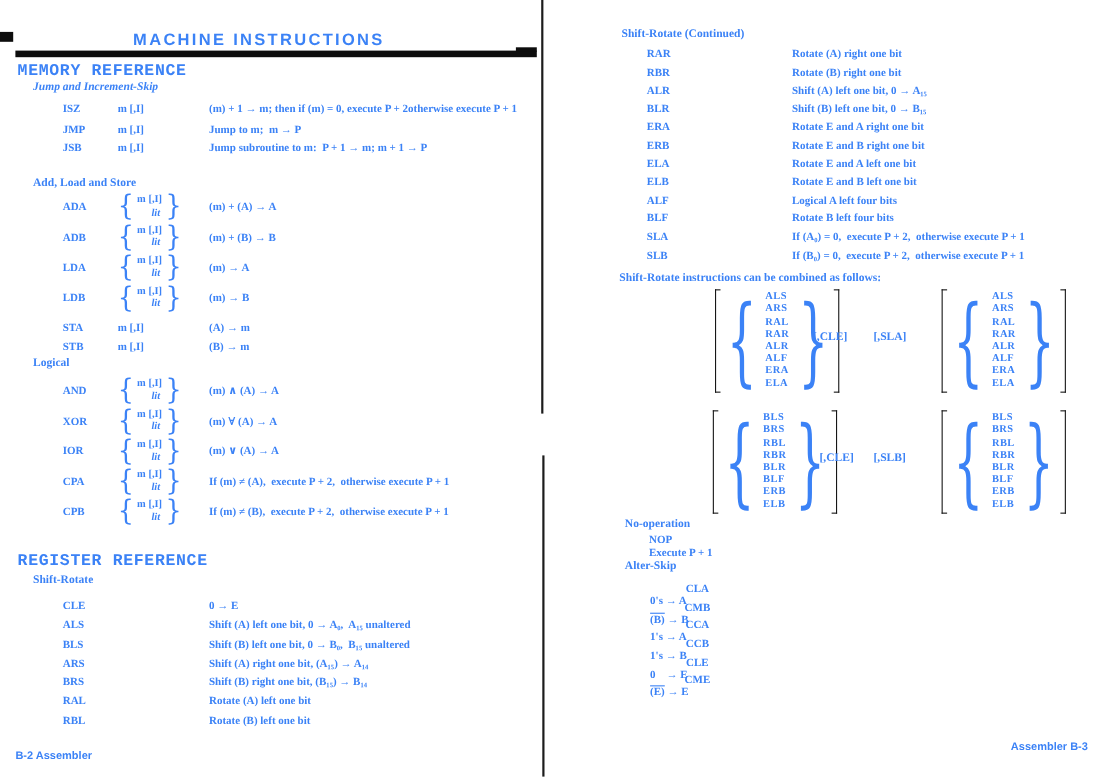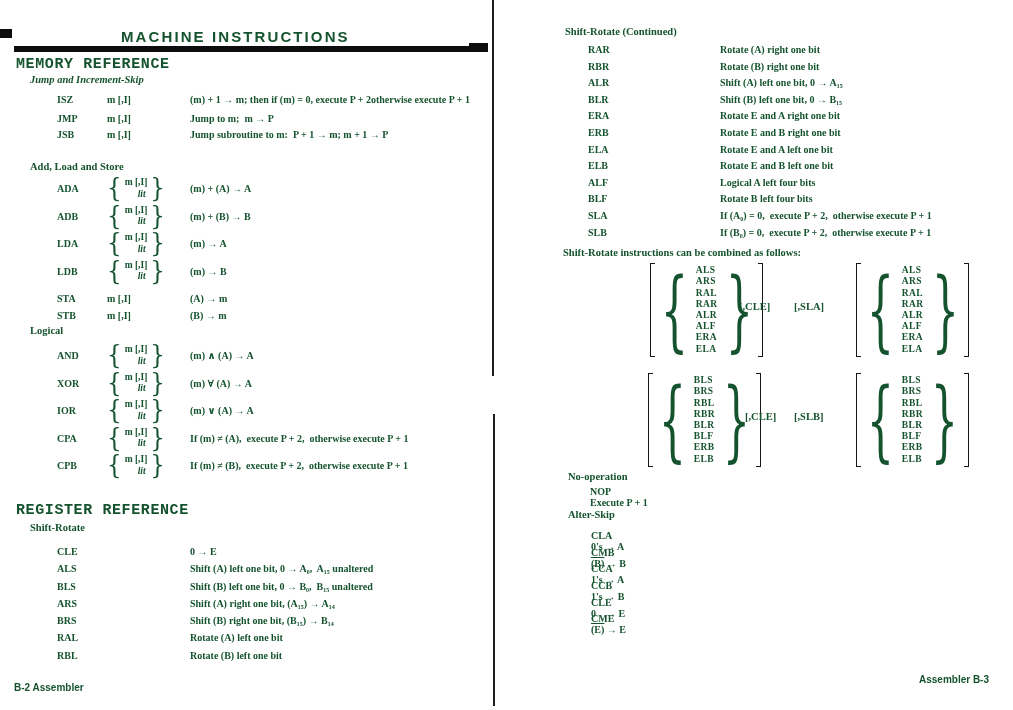--- a/index.html
+++ b/index.html
@@ -1,17 +1,17 @@
 <!DOCTYPE html>
 <html><head>
 <meta charset="utf-8">
 <style>
   html,body{margin:0;padding:0;}
   #stage{position:relative;width:1013px;height:710px;background:#ffffff;overflow:hidden;
-         font-family:"Liberation Serif","DejaVu Serif",serif;color:#14532d;}
+         font-family:"Liberation Serif","DejaVu Serif",serif;color:#3b82f6;}
   .doc-title{position:absolute;left:121px;top:28px;margin:0;
              font-family:"Liberation Sans","DejaVu Sans",sans-serif;
              font-size:15px;font-weight:800;letter-spacing:2.1px;white-space:pre;}
   .title-rule{position:absolute;left:14px;top:46px;width:474px;height:6px;background:#0d0d0d;}
   .rule-hook{position:absolute;left:469px;top:43px;width:19px;height:4px;background:#0d0d0d;}
   .corner-mark{position:absolute;left:0;top:29px;width:12px;height:9px;background:#0d0d0d;}
   .vdiv{position:absolute;background:#1c1c1c;}
   .sechead{position:absolute;font-size:15px;font-weight:bold;letter-spacing:0.6px;white-space:pre;font-family:Liberation Mono, monospace;}
   .subhead{position:absolute;font-size:10.5px;font-weight:bold;white-space:pre;}
   .note{position:absolute;font-size:10.5px;font-weight:bold;white-space:pre;}
@@ -371,21 +371,21 @@
 
     <div class="subhead" style="left:568px;top:471px;">No-operation</div>
     <div class="rows" style="left:590px;top:486px;width:400px;">
       <div class="arow">
         <span class="mn3">NOP</span>
         <span class="val">Execute P + 1</span>
       </div>
     </div>
 
     <div class="subhead" style="left:568px;top:509px;">Alter-Skip</div>
-    <div class="rows" style="left:591px;top:530px;width:400px;">
+    <div class="rows" style="left:591px;top:530px;width:400px;text-align:center;">
       <div class="arow">
         <span class="mn3">CLA</span>
         <span class="val"><span class="ov"></span><span>0's → A</span></span>
       </div>
       <div class="arow">
         <span class="mn3">CMB</span>
         <span class="val"><span class="ov">(B)</span><span> → B</span></span>
       </div>
       <div class="arow">
         <span class="mn3">CCA</span>

